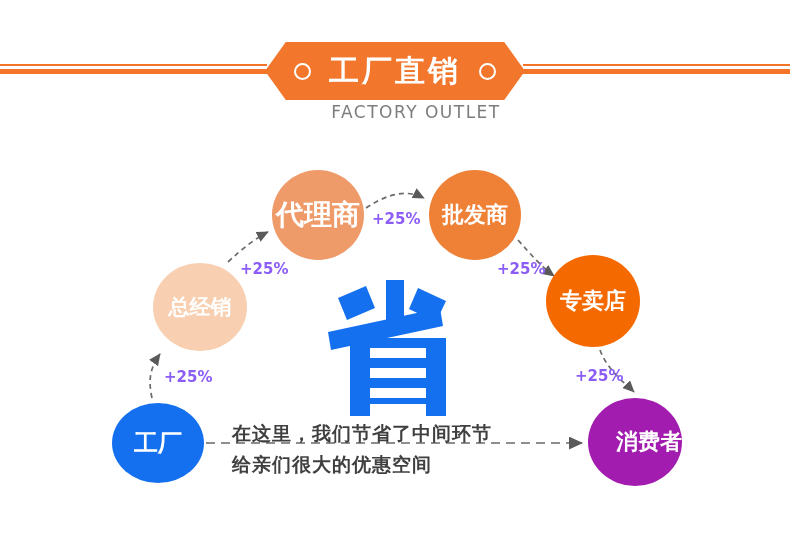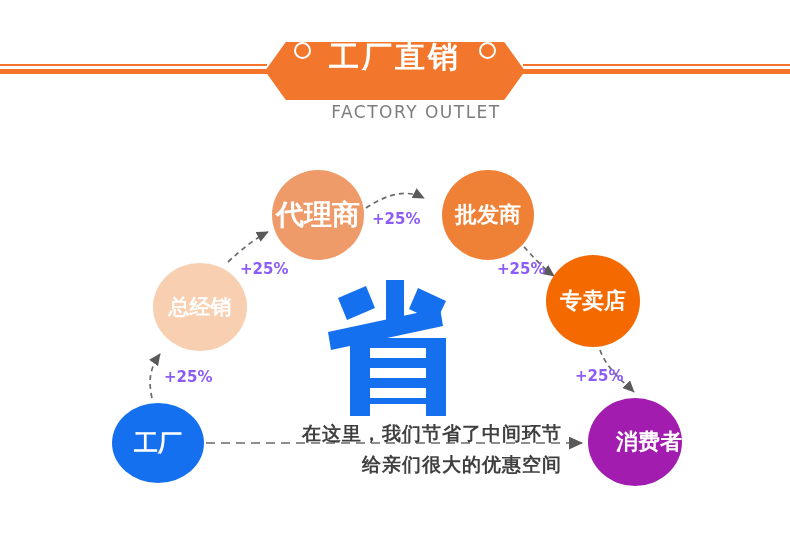--- a/index.html
+++ b/index.html
@@ -54,20 +54,21 @@
   #banner-hex {
     position: absolute;
     left: 265px;
     top: 42px;
     width: 260px;
     height: 58px;
     background: #f2762c;
     -webkit-clip-path: polygon(0% 50%, 8% 0%, 92% 0%, 100% 50%, 92% 100%, 8% 100%);
     clip-path: polygon(0% 50%, 8% 0%, 92% 0%, 100% 50%, 92% 100%, 8% 100%);
     display: flex;
+    align-items: center;
     justify-content: center;
   }
   .hex-ring {
     width: 17px;
     height: 17px;
     border-radius: 50%;
     border: 2.5px solid #ffffff;
     background: transparent;
     flex: 0 0 auto;
   }
@@ -113,21 +114,21 @@
     color: #ffffff;
     font-weight: bold;
     line-height: 1;
     white-space: nowrap;
   }
   .node-label { color: #ffffff; }
 
   #node-factory    { left: 112px; top: 263px; width: 92px;  height: 80px;  background: #1470ef; font-size: 24px; }
   #node-general    { left: 153px; top: 123px; width: 94px;  height: 88px;  background: #f8cfb0; font-size: 21px; text-align: center; }
   #node-agent      { left: 272px; top: 30px;  width: 92px;  height: 90px;  background: #ef9a69; font-size: 28px; }
-  #node-wholesaler { left: 442px; top: 30px;  width: 92px;  height: 90px;  background: #ef8136; font-size: 22px; }
+  #node-wholesaler { left: 429px; top: 30px;  width: 92px;  height: 90px;  background: #ef8136; font-size: 22px; }
   #node-store      { left: 546px; top: 115px; width: 94px;  height: 92px;  background: #f56a00; font-size: 22px; }
   #node-consumer   { left: 588px; top: 258px; width: 94px;  height: 88px;  background: #a21caf; font-size: 22px; justify-content: flex-end; }
 
   .pct {
     position: absolute;
     color: #8b5cf6;
     font-size: 15px;
     font-weight: bold;
     white-space: nowrap;
   }
@@ -143,21 +144,21 @@
     top: 128px;
     width: 160px;
     height: 160px;
   }
 
   #tagline {
     position: absolute;
     left: 232px;
     top: 278px;
     width: 330px;
-    text-align: right;
+    text-align: left;
     color: #3f3f3f;
     font-size: 19px;
     font-weight: bold;
     line-height: 31px;
     letter-spacing: 1px;
   }
   #tagline .line { display: block; white-space: nowrap; }
 </style>
 </head>
 <body>

